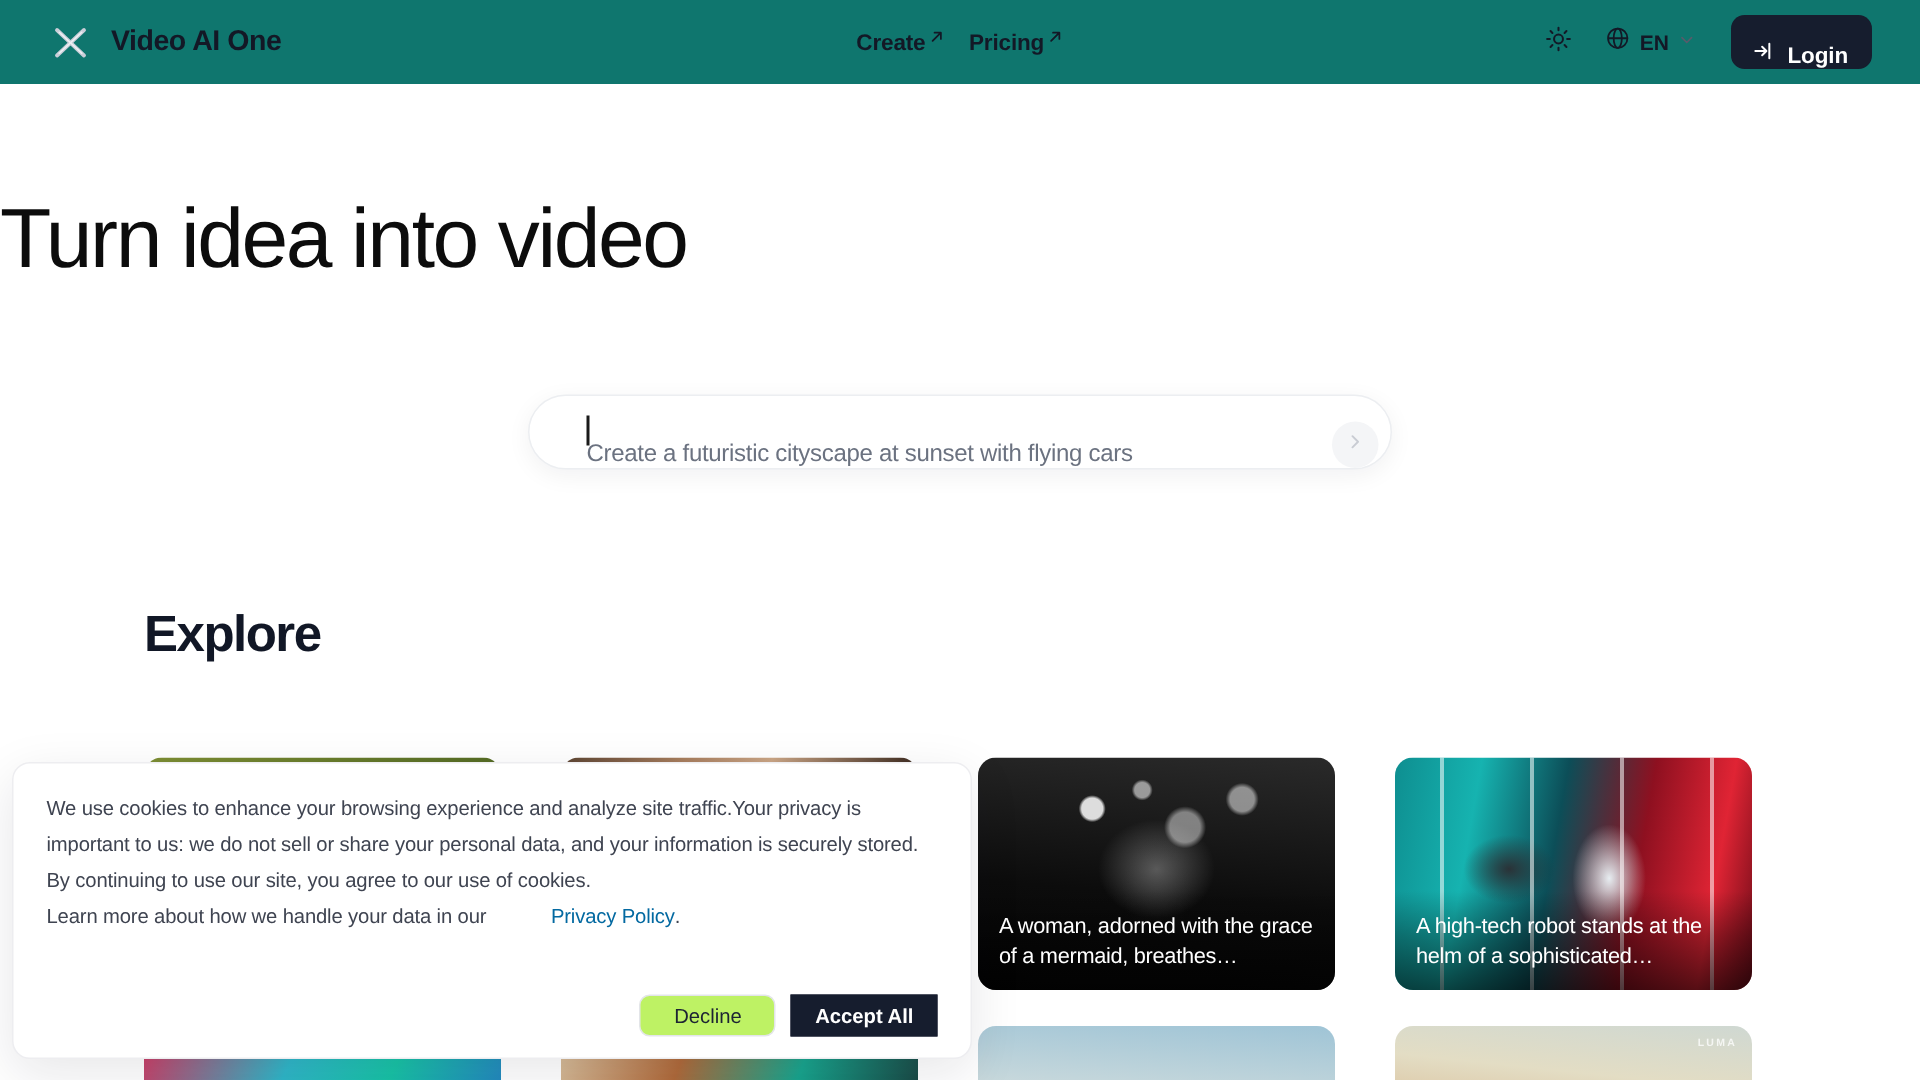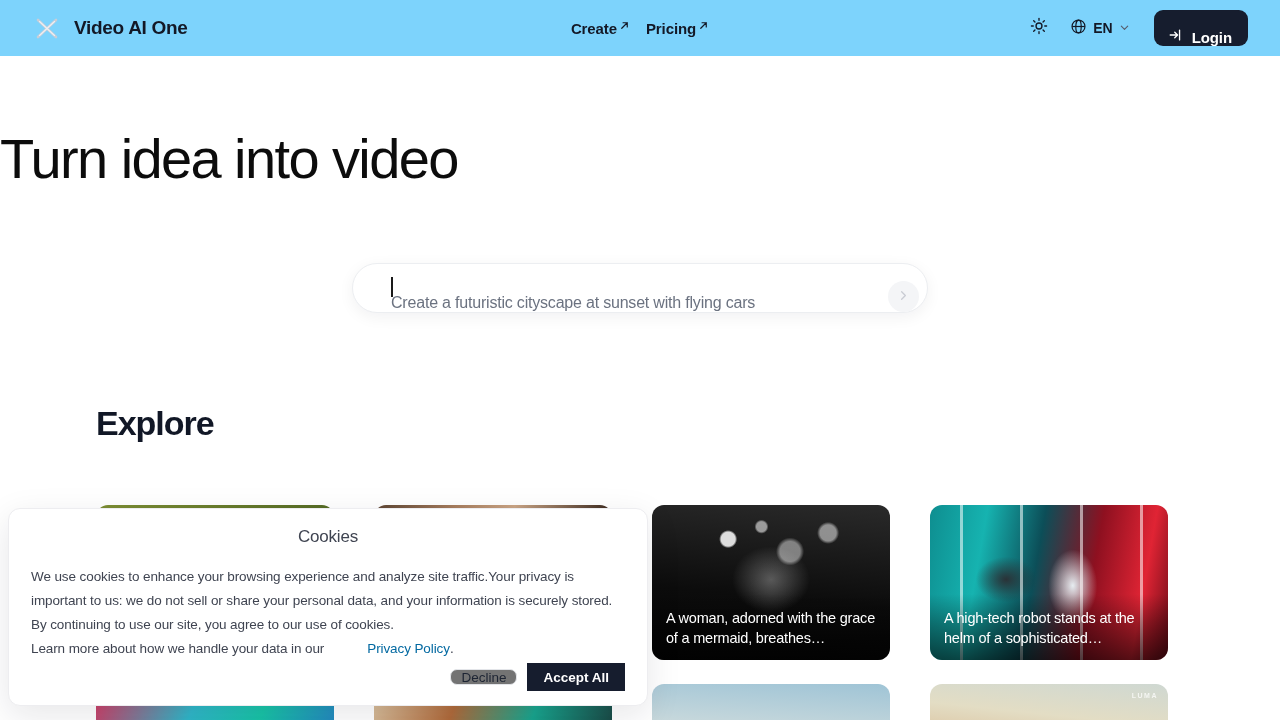--- a/index.html
+++ b/index.html
@@ -11,21 +11,21 @@
     color: #0f1420;
   }
   body { position: relative; }
 
   
   .header {
     position: absolute; top: 0; left: 0;
     width: 1280px; height: 56px;
     display: flex; align-items: center;
     padding: 0 32px;
-    background: #7dd3fc;
+    background: #0f766e;
     z-index: 40;
   }
   .brand { display: flex; align-items: center; gap: 12px; }
   .brand-logo { width: 30px; height: 30px; display: block; }
   .brand-name {
     font-size: 19px; font-weight: 700; letter-spacing: -0.3px;
     color: #131826;
   }
 
   .nav {
@@ -202,22 +202,22 @@
   }
   .cookie-line-link { display: flex; align-items: baseline; gap: 0; }
   .privacy-link {
     font-weight: 400; color: #0369a1; cursor: pointer; margin-left: 43px;
   }
   .cookie-actions {
     position: absolute; right: 22px; bottom: 14px;
     display: flex; align-items: center; gap: 10px;
   }
   .btn-decline {
-    height: 16px; padding: 0 10px; border-radius: 7px;
-    background: #737373; border: 1px solid #e3e5e9;
+    height: 28px; padding: 0 22px; border-radius: 7px;
+    background: #bef264; border: 1px solid #e3e5e9;
     font-size: 13.5px; color: #1d2433; cursor: pointer;
     display: flex; align-items: center;
   }
   .btn-accept {
     height: 28px; padding: 0 15px; border-radius: 0;
     background: #161d2e; color: #ffffff; border: 1px solid #161d2e;
     font-size: 13.5px; font-weight: 700; cursor: pointer;
     display: flex; align-items: center;
   }
 </style>
@@ -364,21 +364,20 @@
 
   <div class="card">
     <div class="card-media m-desert"></div>
     <div class="luma-mark">LUMA</div>
 
   </div>
 
 </div>
 
 <div class="cookie-overlay">
-  <div class="cookie-title">Cookies</div>
   <div class="cookie-line">We use cookies to enhance your browsing experience and analyze site traffic.Your privacy is</div>
   <div class="cookie-line">important to us: we do not sell or share your personal data, and your information is securely stored.</div>
   <div class="cookie-line">By continuing to use our site, you agree to our use of cookies.</div>
   <div class="cookie-line cookie-line-link">
     <span>Learn more about how we handle your data in our</span>
     <span class="privacy-link">Privacy Policy</span>
     <span>.</span>
   </div>
   <div class="cookie-actions">
     <div class="btn-decline">Decline</div>

